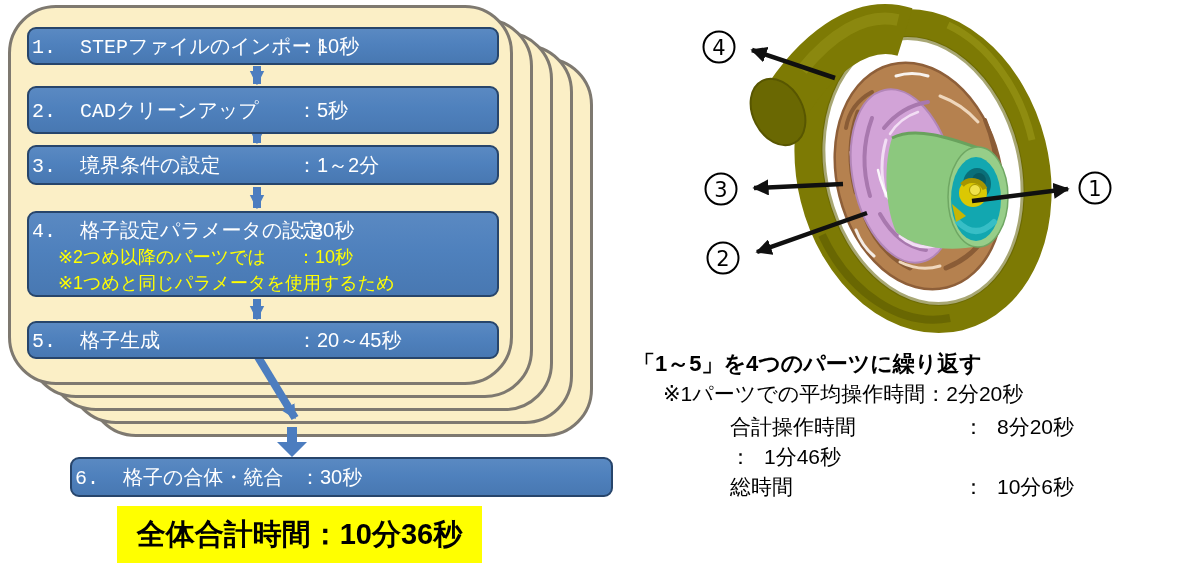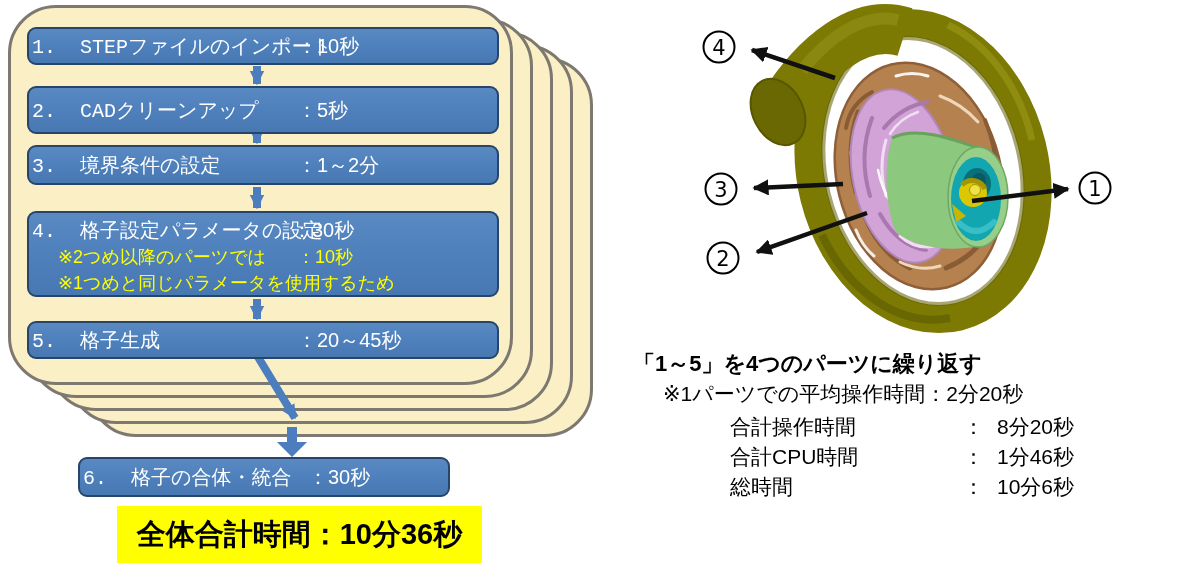--- a/index.html
+++ b/index.html
@@ -91,21 +91,21 @@
   <div class="note">
     <span>※2つめ以降のパーツでは</span>
     <span class="tmn">：10秒</span>
   </div>
   <div class="note">※1つめと同じパラメータを使用するため</div>
 </div>
 <div class="step" id="step5" style="top:321px;height:38px;">
   <span class="lbl">5.  格子生成</span>
   <span class="tm">：20～45秒</span>
 </div>
-<div class="step" id="step6" style="left:78px;top:457px;width:372px;height:40px;">
+<div class="step" id="step6" style="left:70px;top:457px;width:543px;height:40px;">
   <span class="lbl">6.  格子の合体・統合</span>
   <span class="tm">：30秒</span>
 </div>
 
 <div class="total">全体合計時間：10分36秒</div>
 
 <svg class="machsvg" width="460" height="345" viewBox="660 0 460 345">
   <defs>
     <marker id="kh" viewBox="0 0 10 10" refX="9" refY="5" markerWidth="3.6" markerHeight="3.6" orient="auto">
       <path d="M0 0 L10 5 L0 10 Z" fill="#101010"></path>
@@ -192,21 +192,20 @@
 <div class="summary">
   <div class="sum-title">「1～5」を4つのパーツに繰り返す</div>
   <div class="sum-note">※1パーツでの平均操作時間：2分20秒</div>
   <div class="sum-rows">
     <div class="sum-row">
       <span class="rl">合計操作時間</span>
       <span class="rc">：</span>
       <span class="rv">8分20秒</span>
     </div>
     <div class="sum-row">
-      <span class="rl">合計CPU時間</span>
       <span class="rc">：</span>
       <span class="rv">1分46秒</span>
     </div>
     <div class="sum-row">
       <span class="rl">総時間</span>
       <span class="rc">：</span>
       <span class="rv">10分6秒</span>
     </div>
   </div>
 </div>

